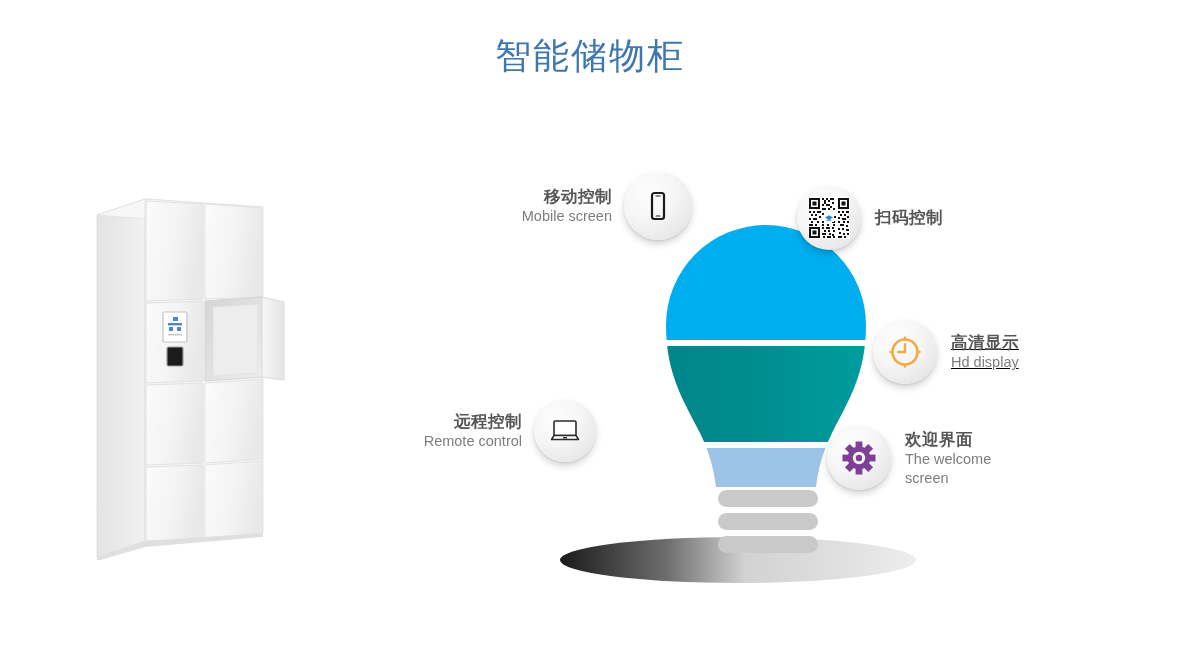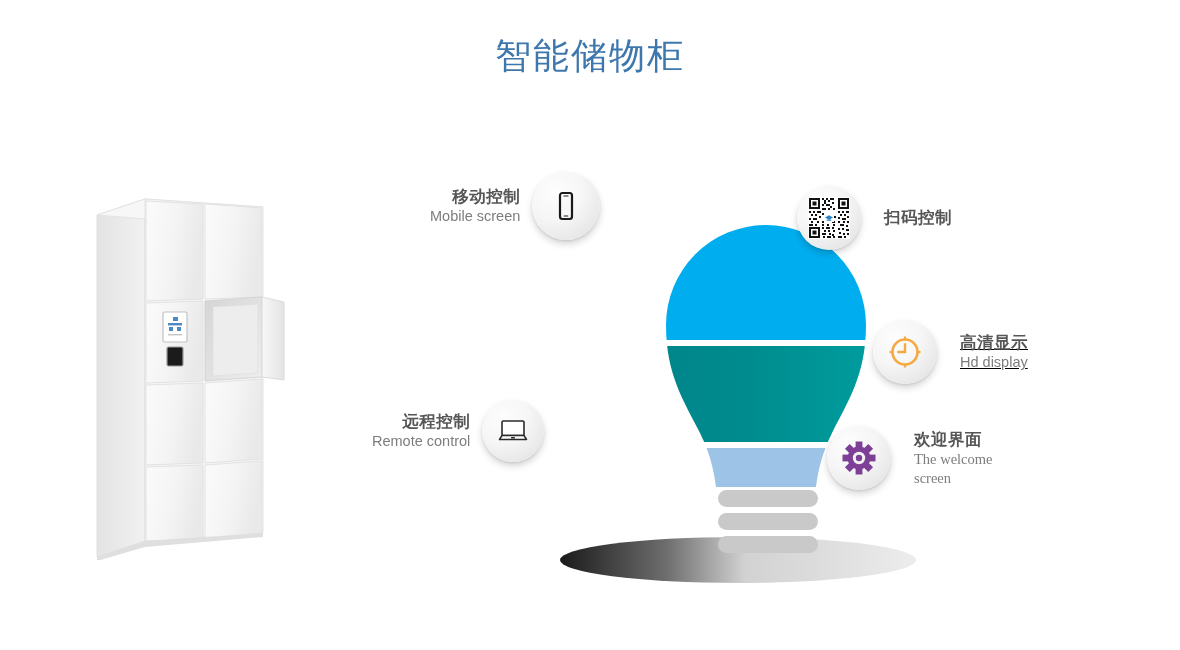--- a/index.html
+++ b/index.html
@@ -49,26 +49,25 @@
   }
 
   
   .feature {
     position: absolute;
     display: flex;
     align-items: center;
   }
   .feature.left {
     flex-direction: row;
-    justify-content: flex-start;
+    justify-content: flex-end;
   }
   .feature.right {
     flex-direction: row;
     justify-content: flex-start;
-    gap: 9px;
   }
   .f-text { line-height: 1.28; }
   .feature.left .f-text  { text-align: right;  margin-right: 12px; }
   .feature.right .f-text { text-align: left;   margin-left: 14px; }
 
   .f-cn {
     font-size: 16.5px;
     font-weight: bold;
     color: #565656;
     white-space: nowrap;
@@ -103,21 +102,21 @@
 
   #feat-remote      { left: 372px; top: 400px; width: 224px; }
   #feat-remote   .f-circle { width: 62px; height: 62px; }
 
   #feat-qr          { left: 797px; top: 186px; width: 210px; }
   #feat-qr       .f-circle { width: 64px; height: 64px; }
 
   #feat-hd          { left: 873px; top: 320px; width: 190px; text-decoration: underline; }
   #feat-hd       .f-circle { width: 64px; height: 64px; }
 
-  #feat-welcome     { left: 827px; top: 426px; width: 200px; font-family: Liberation Serif, serif; }
+  #feat-welcome     { left: 827px; top: 426px; width: 200px; }
   #feat-welcome  .f-circle { width: 64px; height: 64px; }
 
   svg { display: block; }
 </style>
 </head>
 <body>
 
 <div id="stage">
 
   <div id="page-title">智能储物柜</div>

